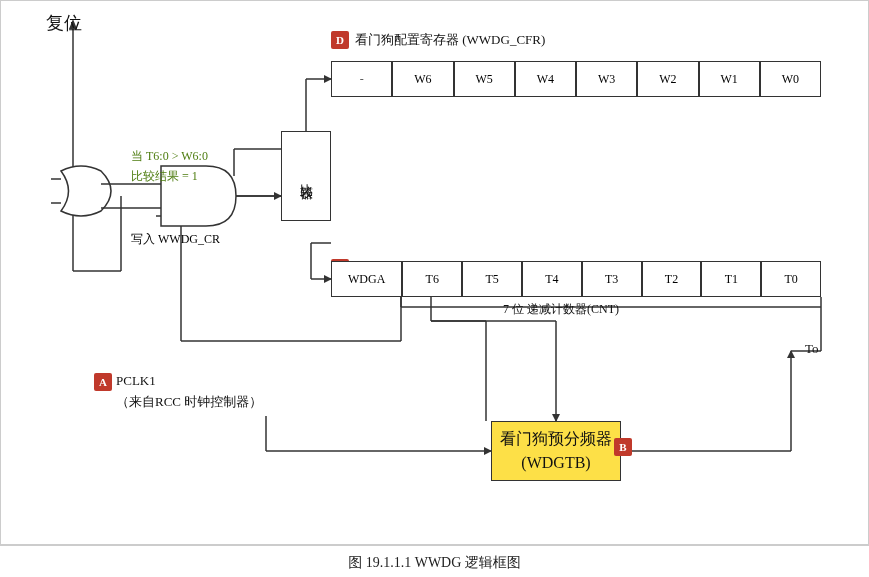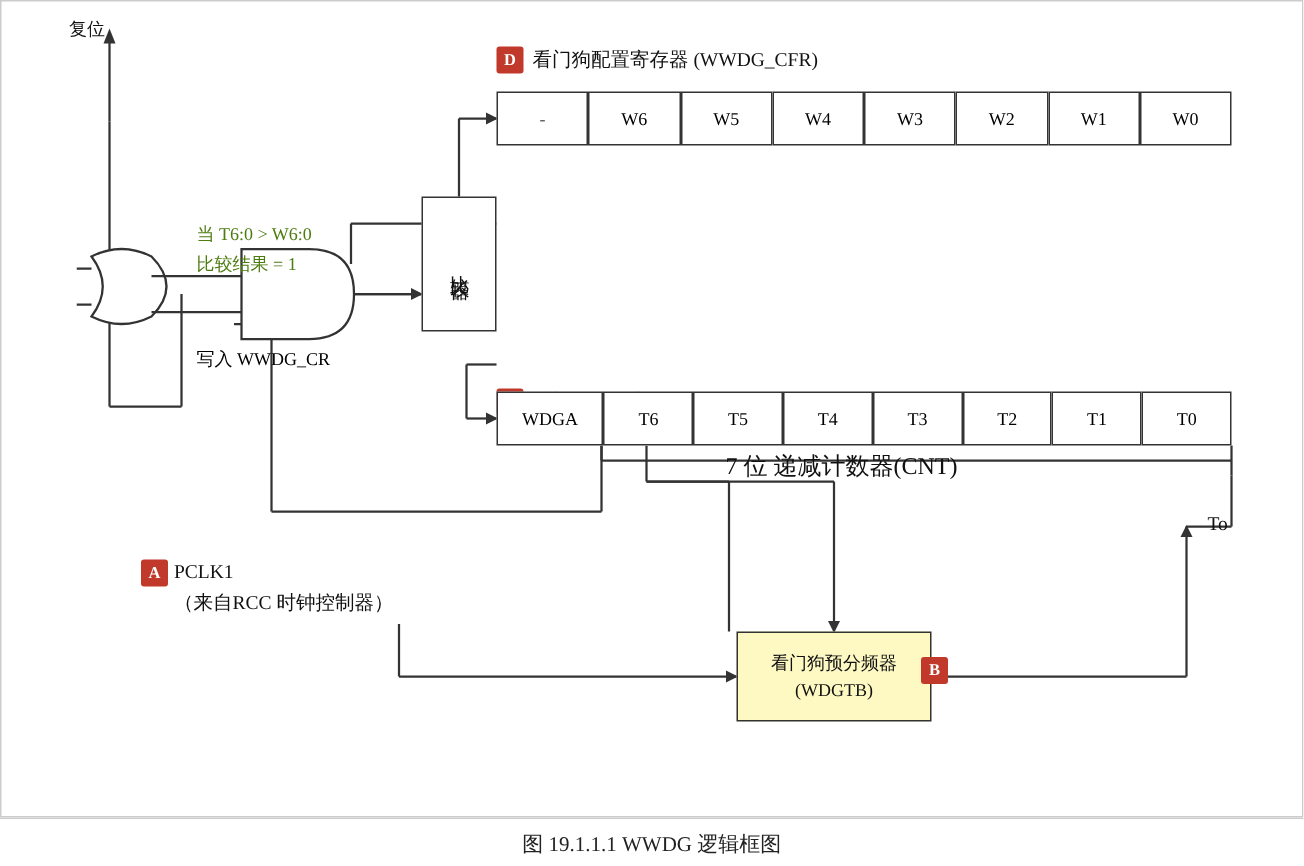--- a/index.html
+++ b/index.html
@@ -91,21 +91,21 @@
       color: #111;
     }
     .title-d { top: 30px; left: 354px; }
     .title-c { top: 258px; left: 354px; }
 
     
     .cnt-label {
       position: absolute;
       top: 300px;
       left: 400px;
-      font-size: 16px;
+      font-size: 12px;
       color: #111;
       width: 320px;
       text-align: center;
     }
 
     
     .comparator {
       position: absolute;
       top: 130px;
       left: 280px;
@@ -123,45 +123,45 @@
     }
 
     
     .wdgtb-box {
       position: absolute;
       top: 420px;
       left: 490px;
       width: 130px;
       height: 60px;
       border: 1px solid #333;
-      background: #fef9c3;
+      background: #fde047;
       display: flex;
       flex-direction: column;
       align-items: center;
       justify-content: center;
-      font-size: 12px;
+      font-size: 16px;
       color: #111;
       line-height: 1.5;
     }
 
     
     .logic-gates {
       position: absolute;
       top: 150px;
       left: 50px;
       width: 230px;
       height: 120px;
     }
 
     
     .reset-label {
       position: absolute;
       top: 10px;
       left: 45px;
-      font-size: 12px;
+      font-size: 18px;
       color: #111;
     }
 
     
     .lines-svg {
       position: absolute;
       top: 0; left: 0;
       width: 100%;
       height: 100%;
       pointer-events: none;

